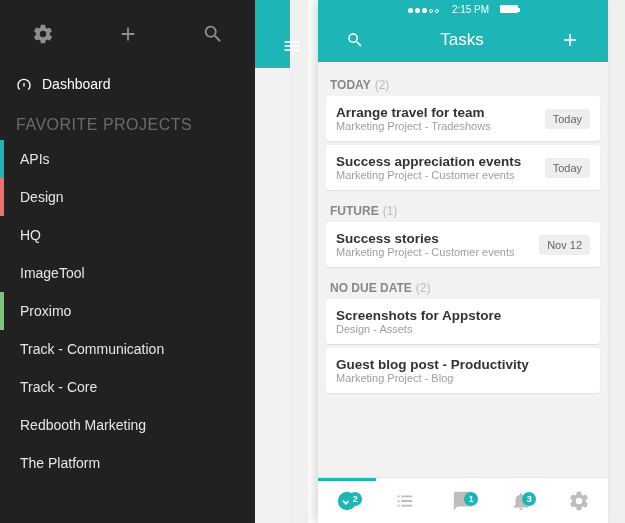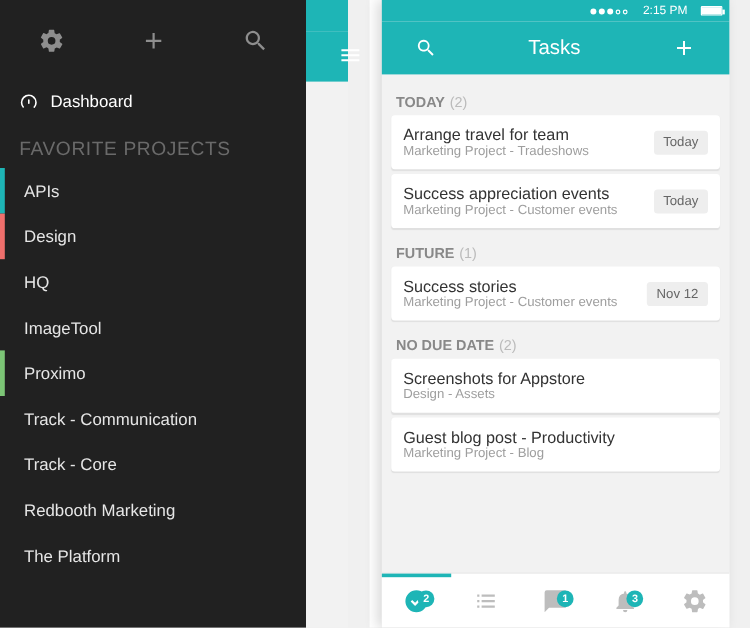--- a/index.html
+++ b/index.html
@@ -71,21 +71,21 @@
     left: 318px; top: 0;
     width: 290px;
     height: 523px;
     background: #f2f2f2;
     display:flex; flex-direction:column;
     overflow:hidden;
     box-shadow: -4px 0 10px rgba(0,0,0,0.15);
   }
   .statusbar {
     height: 18px; background:#1eb5b6;
-    display:flex; align-items:center; justify-content:flex-end;
+    display:flex; align-items:center; justify-content:center;
     padding: 0 6px; font-size:10px; color:#fff;gap:11px;
   }
   .sb-dots span{ display:inline-block; width:5px; height:5px; border-radius:50%; background:#fff; margin-right:2px;}
   .sb-dots span.empty{ background:transparent; border:1px solid #fff; width:4px; height:4px;}
   .sb-right { display:flex; align-items:center; gap:4px;}
   .batt { display:inline-block; width:18px; height:8px; border:1px solid #fff; border-radius:1px; position:relative;}
   .batt::after{ content:""; position:absolute; right:-3px; top:2px; width:2px; height:4px; background:#fff;}
   .batt i{ display:block; width:100%; height:100%; background:#fff;}
   .appheader {
     height: 44px; background:#1eb5b6; color:#fff;
@@ -100,21 +100,21 @@
   .section-head { display:flex; align-items:baseline; gap:4px; padding: 10px 4px 4px 4px;}
   .section-head .name { font-size:12px; font-weight:700; color:#888;}
   .section-head .count { font-size:12px; color:#bbb;}
   .card {
     background:#fff; border-radius:3px;
     padding: 9px 10px; margin-bottom:4px;
     display:flex; align-items:center; justify-content:space-between;
     box-shadow:0 1px 1px rgba(0,0,0,0.08);
   }
   .card .ct { flex:1; min-width:0; }
-  .card .t { font-size:13.5px; font-weight:400; color:#333; white-space:nowrap; overflow:hidden; text-overflow:ellipsis;}
+  .card .t { font-size:13.5px; font-weight:700; color:#333; white-space:nowrap; overflow:hidden; text-overflow:ellipsis;}
   .card .s { font-size:11px; color:#9e9e9e; white-space:nowrap; overflow:hidden; text-overflow:ellipsis;}
   .due { font-size:11px; color:#666; background:#eee; border-radius:3px; padding:4px 8px; margin-left:8px; white-space:nowrap;}
 
   
   .tabbar {
     height: 46px; background:#fff; border-top:1px solid #e5e5e5;
     display:flex; align-items:center; justify-content:space-around;
     position:relative;
   }
   .tabbar .indicator { position:absolute; top:0; left:0; width:20%; height:3px; background:#1eb5b6;}

